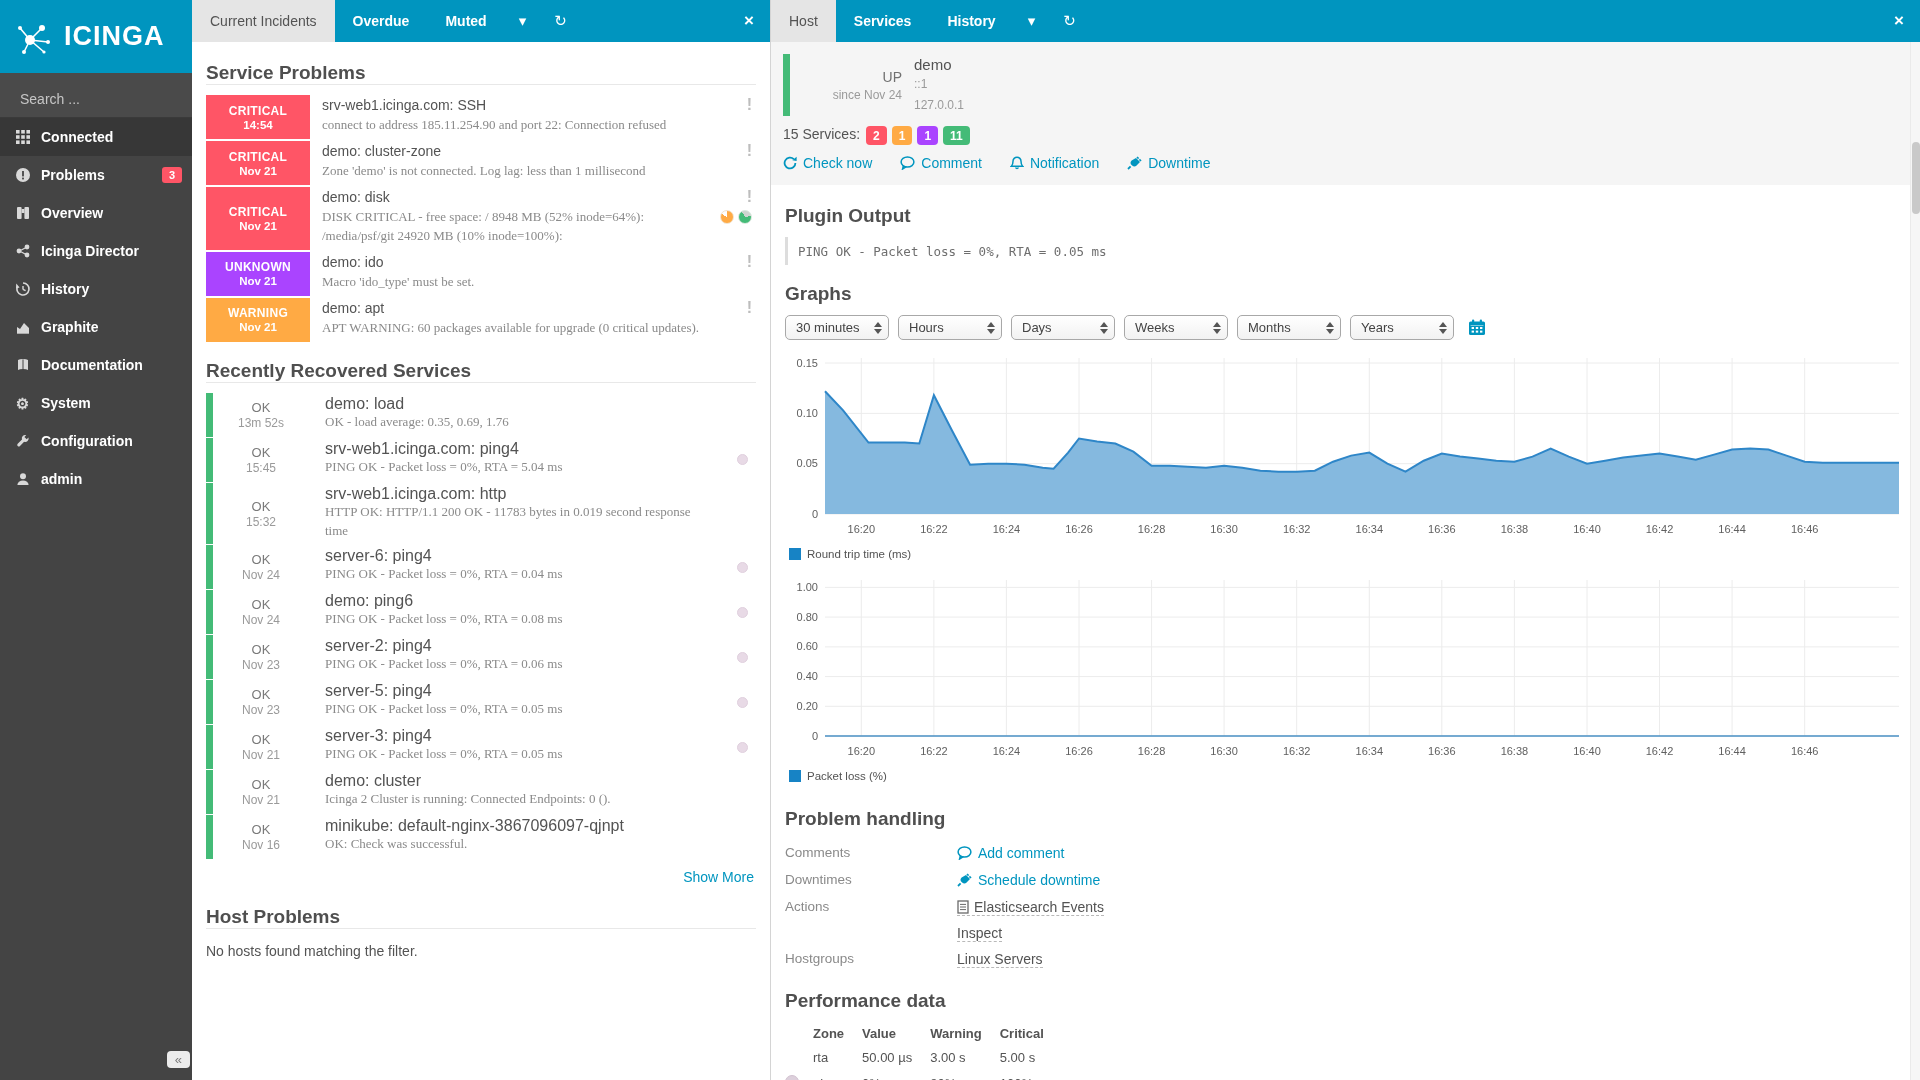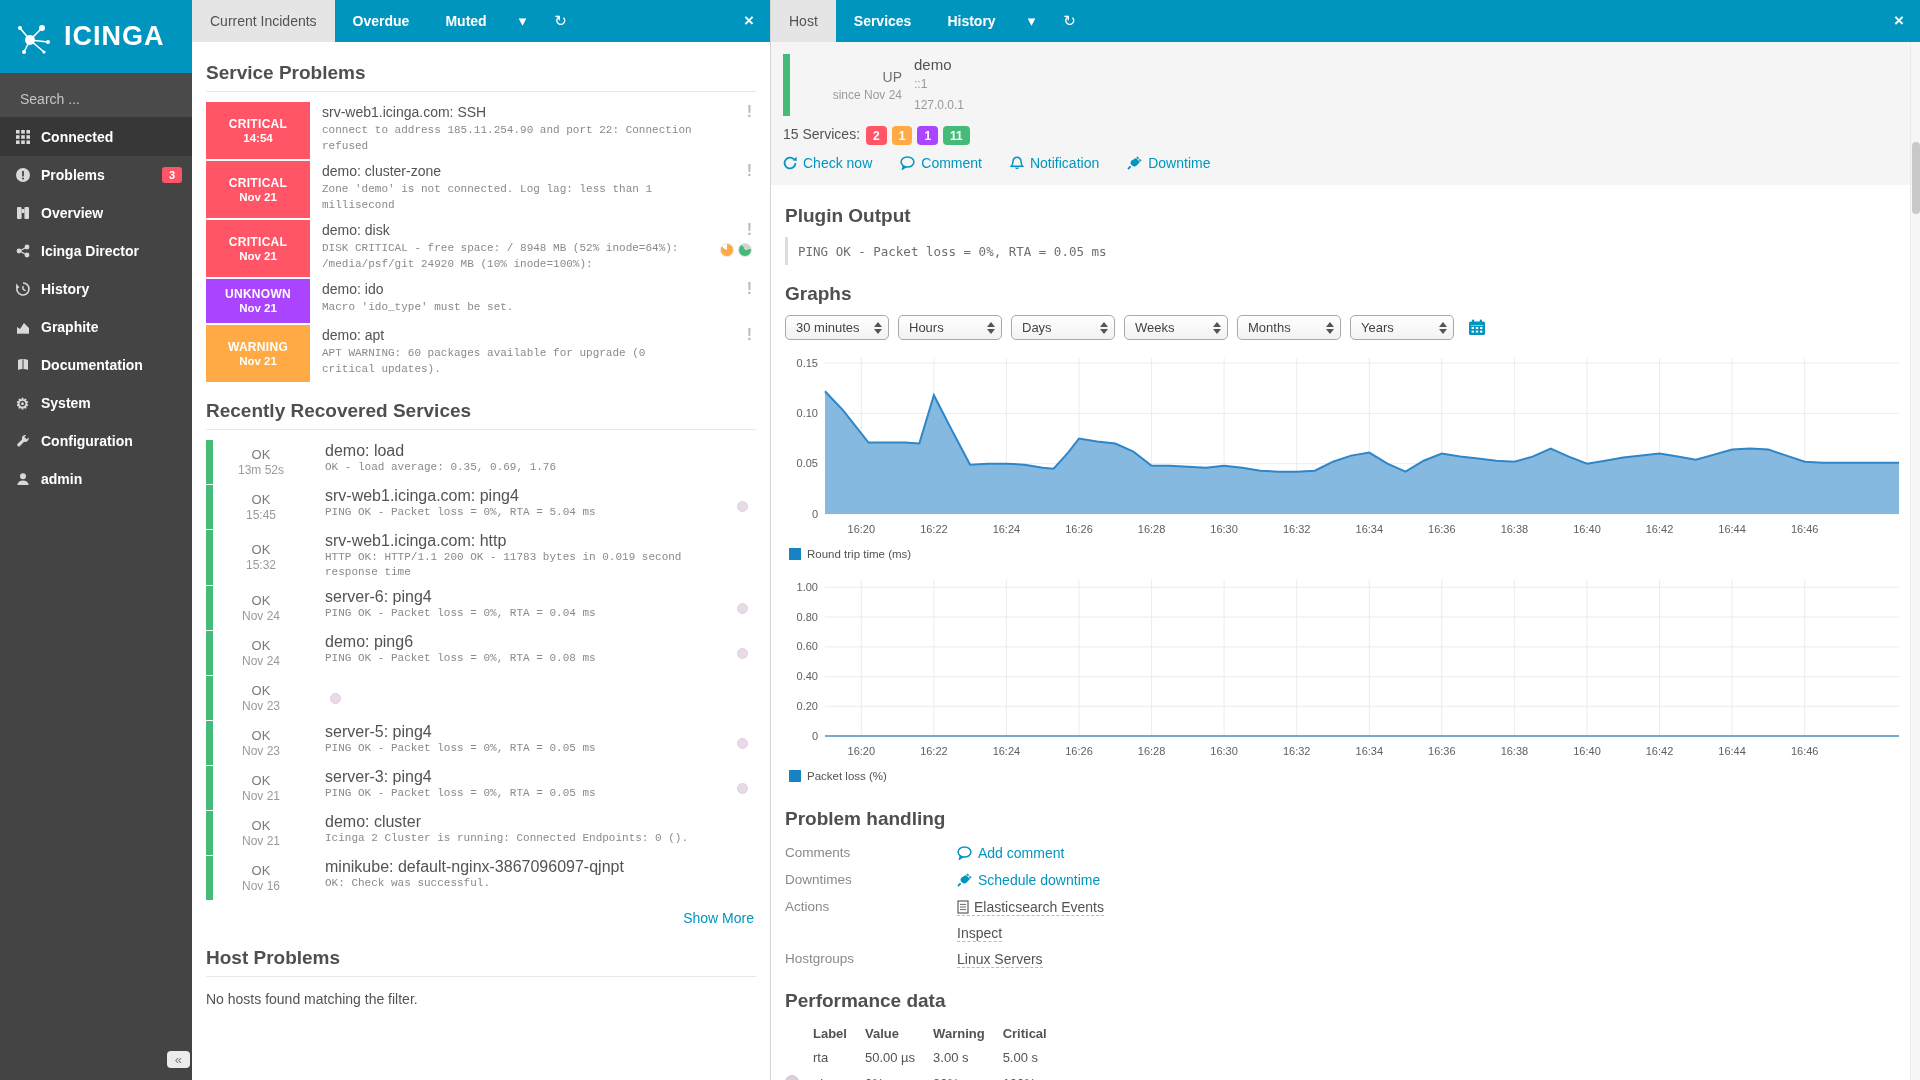--- a/index.html
+++ b/index.html
@@ -27,30 +27,30 @@
   .pane { position:relative; height:100%; background:#fff; }
   .pane.mid { width:578px; flex:none; }
   .pane.detail { width:1150px; flex:none; border-left:1px solid #d4d4d4; }
   .tabbar { height:42px; background:#0095bf; display:flex; align-items:stretch; position:relative; }
   .tab { display:flex; align-items:center; padding:0 18px; color:#fff; font-size:14px; font-weight:700; cursor:pointer; }
   .tab.active { background:#e5e5e5; color:#535353; font-weight:400; }
   .tbicon { display:flex; align-items:center; padding:0 14px; color:#fff; font-size:15px; cursor:pointer; }
   .tbclose { position:absolute; right:8px; top:0; bottom:0; display:flex; align-items:center; padding:0 8px; color:#fff; font-size:17px; font-weight:700; cursor:pointer; }
   .content { padding:2px 14px 0 14px; }
   h2 { font-size:19px; font-weight:700; color:#4f4f4f; margin:18px 0 10px 0; }
-  .mid h2 { border-bottom:1px solid #e8e8e8; padding-bottom:7px; }
+  .mid h2 { border-bottom:1px solid #e8e8e8; }
 
   
   .prow { display:flex; margin-bottom:2px; min-height:44px; cursor:pointer; }
   .badge-cell { width:104px; flex:none; display:flex; flex-direction:column; align-items:center; justify-content:center; color:#fff; }
   .badge-cell .st { font-size:12px; font-weight:700; letter-spacing:.3px; }
   .badge-cell .tm { font-size:11.5px; font-weight:700; margin-top:1px; }
   .prow .bd { flex:1; padding:2px 8px 4px 12px; }
   .prow .ttl { font-size:14px; color:#535353; margin-bottom:3px; }
-  .out { font-family:Liberation Mono, monospace; font-size:11px; color:#8a8a8a; line-height:1.45; }
+  .out { font-family:Liberation Serif, serif; font-size:13px; color:#8a8a8a; line-height:1.45; }
   .icocol { width:44px; flex:none; text-align:right; padding:0 4px 0 0; }
   .excl { color:#bdbdbd; font-weight:700; font-size:16px; line-height:1.2; }
   .pies { display:flex; gap:4px; justify-content:flex-end; margin-top:4px; }
   .pie { width:14px; height:14px; border-radius:50%; }
   .pie.orange { background:conic-gradient(#ffaa44 0 300deg, #ffffff 300deg 360deg); border:1px solid #f3e3cc; }
   .pie.green  { background:conic-gradient(from -30deg, #cfd4cf 0 110deg, #44bb77 110deg 360deg); border:1px solid #d9e8dd; }
 
   .rrow { display:flex; margin-bottom:1px; min-height:44px; cursor:pointer; }
   .okbar { width:7px; flex:none; background:#44bb77; }
   .okcell { width:96px; flex:none; display:flex; flex-direction:column; align-items:center; justify-content:center; }
@@ -418,20 +418,24 @@
     <div class="dotcol">
       <span class="okdot"></span>
     </div>
   </div>
 
   <div class="rrow">
     <div class="okbar"></div>
     <div class="okcell">
       <span class="st">OK</span>
               <span class="tm">Nov 23</span>
+    </div>
+    <div class="bd">
+      <div class="ttl">server-2: ping4</div>
+      <div class="out">PING OK - Packet loss = 0%, RTA = 0.06 ms</div>
     </div>
     <div class="dotcol">
       <span class="okdot"></span>
     </div>
   </div>
 
   <div class="rrow">
     <div class="okbar"></div>
     <div class="okcell">
       <span class="st">OK</span>
@@ -771,21 +775,21 @@
                 <span>Linux Servers</span>
               </a></span>
         </div>
       </div>
 
       <h2>Performance data</h2>
       <table class="perf">
         <thead>
           <tr>
             <th class="icocell"></th>
-            <th>Label</th>
+            <th>Zone</th>
             <th>Value</th>
             <th>Warning</th>
             <th>Critical</th>
           </tr>
         </thead>
         <tbody id="perf-body">
             <tr>
               <td class="icocell"></td>
               <td>rta</td>
               <td>50.00 µs</td>

